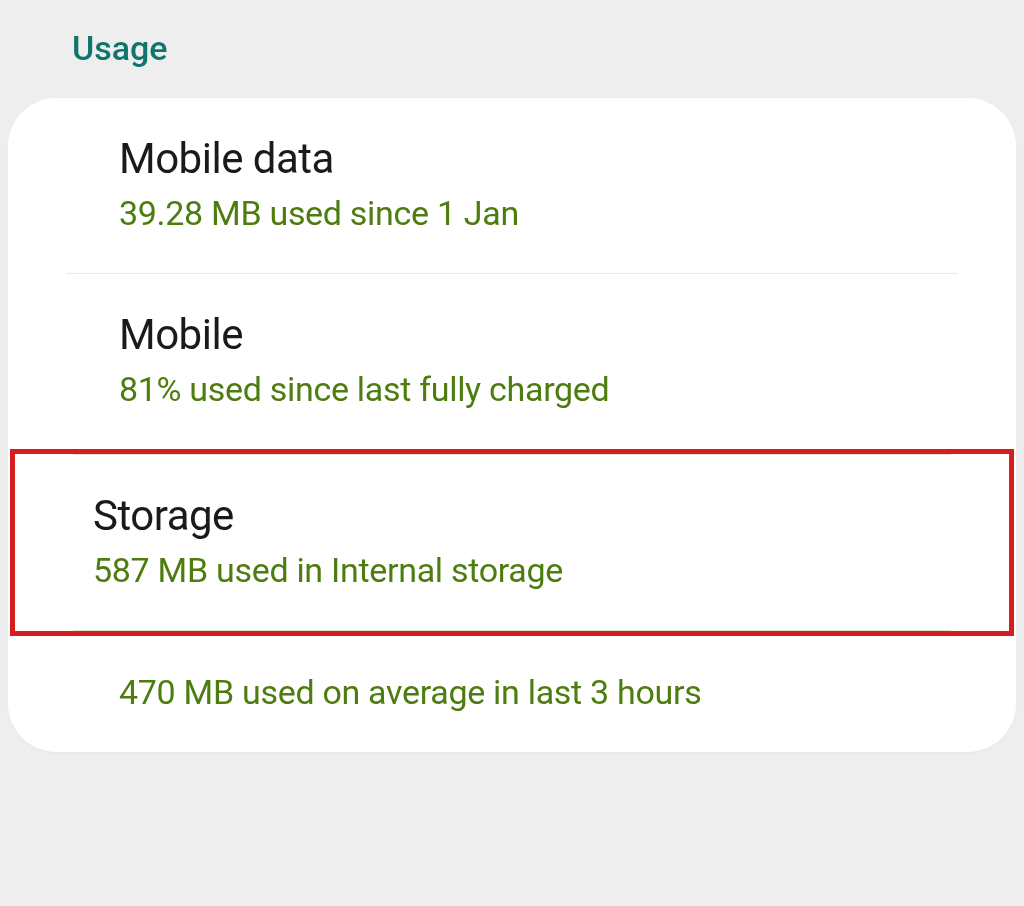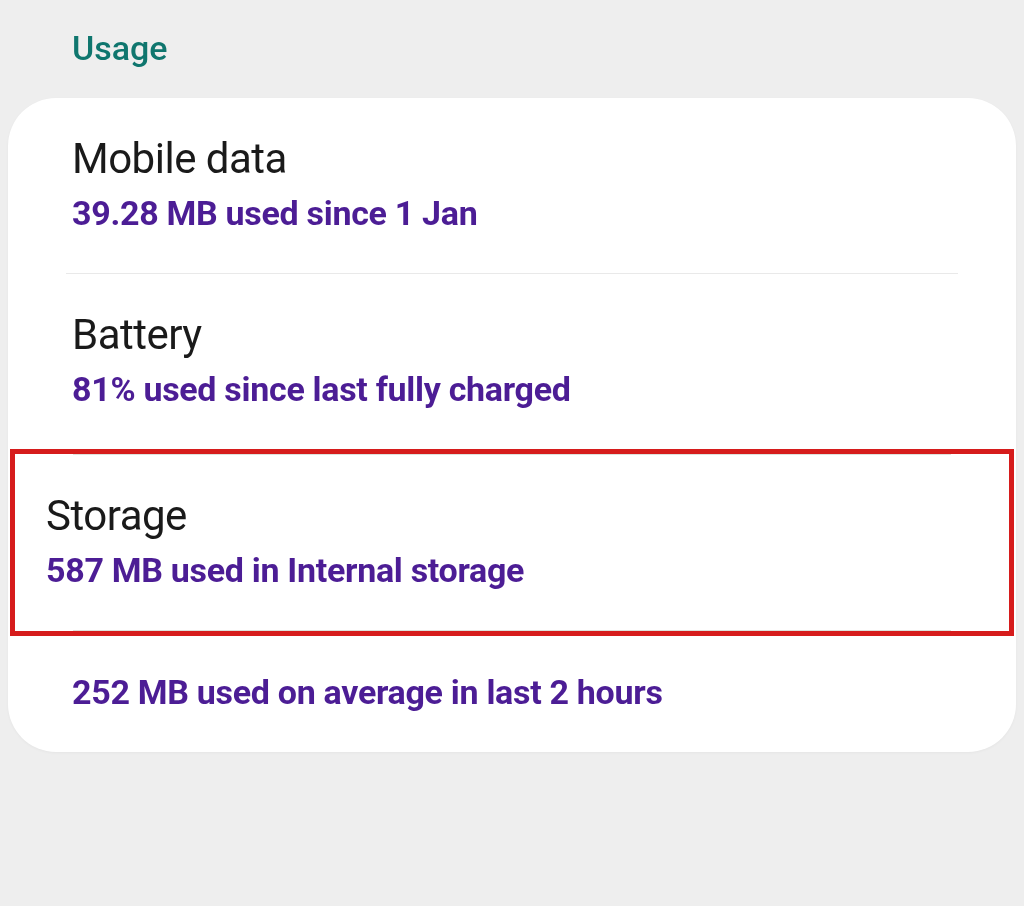--- a/index.html
+++ b/index.html
@@ -23,32 +23,33 @@
     .card {
       background: #ffffff;
       border-radius: 48px;
       margin: 0 8px 8px 8px;
       box-shadow: 0 1px 3px rgba(0,0,0,0.04);
       overflow: hidden;
     }
     .list-item {
       padding: 36px 64px 40px 64px;
       cursor: pointer;
+      margin-left: 47px;
     }
     .list-item-title {
       font-size: 42px;
       font-weight: 400;
       color: #1a1a1a;
       margin-bottom: 10px;
       letter-spacing: -0.5px;
     }
     .list-item-subtitle {
       font-size: 34px;
-      font-weight: 700;
-      color: #4c1d95;
+      font-weight: 400;
+      color: #4d7c0f;
       letter-spacing: -0.3px;
     }
     .divider {
       height: 1px;
       background: #e9e9e9;
       margin: 0 58px;
     }
     .highlight-box {
       border: 5px solid #d61c1c;
       margin: 0 2px;
@@ -69,30 +70,30 @@
 <div class="card">
 
   <div class="list-item">
     <div class="list-item-title">Mobile data</div>
     <div class="list-item-subtitle">39.28 MB used since 1 Jan</div>
   </div>
 
   <div class="divider"></div>
 
   <div class="list-item">
-    <div class="list-item-title">Battery</div>
+    <div class="list-item-title">Mobile</div>
     <div class="list-item-subtitle">81% used since last fully charged</div>
   </div>
 
   <div class="highlight-box">
     <div class="divider"></div>
     <div class="list-item">
       <div class="list-item-title">Storage</div>
       <div class="list-item-subtitle">587 MB used in Internal storage</div>
     </div>
     <div class="divider"></div>
   </div>
 
   <div class="list-item">
-    <div class="list-item-subtitle">252 MB used on average in last 2 hours</div>
+    <div class="list-item-subtitle">470 MB used on average in last 3 hours</div>
   </div>
 
 </div>
 
 </body></html>

